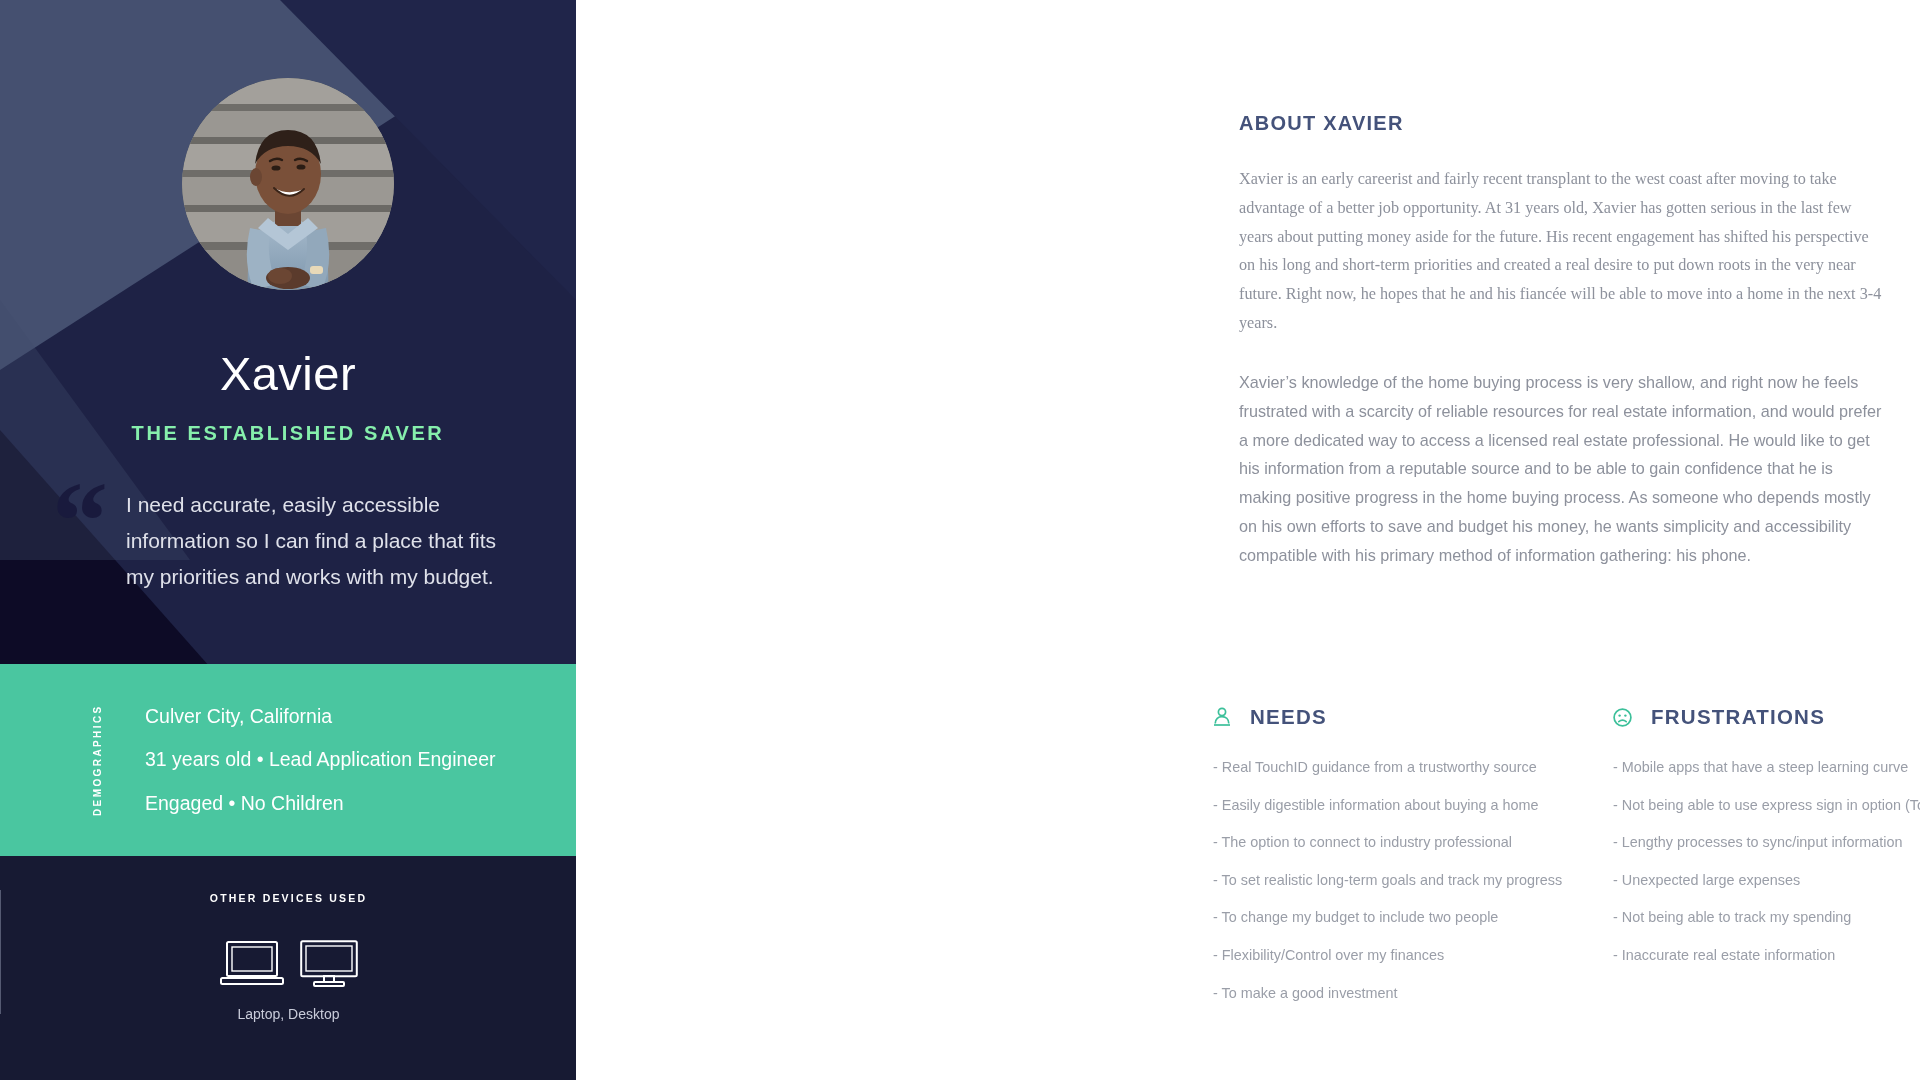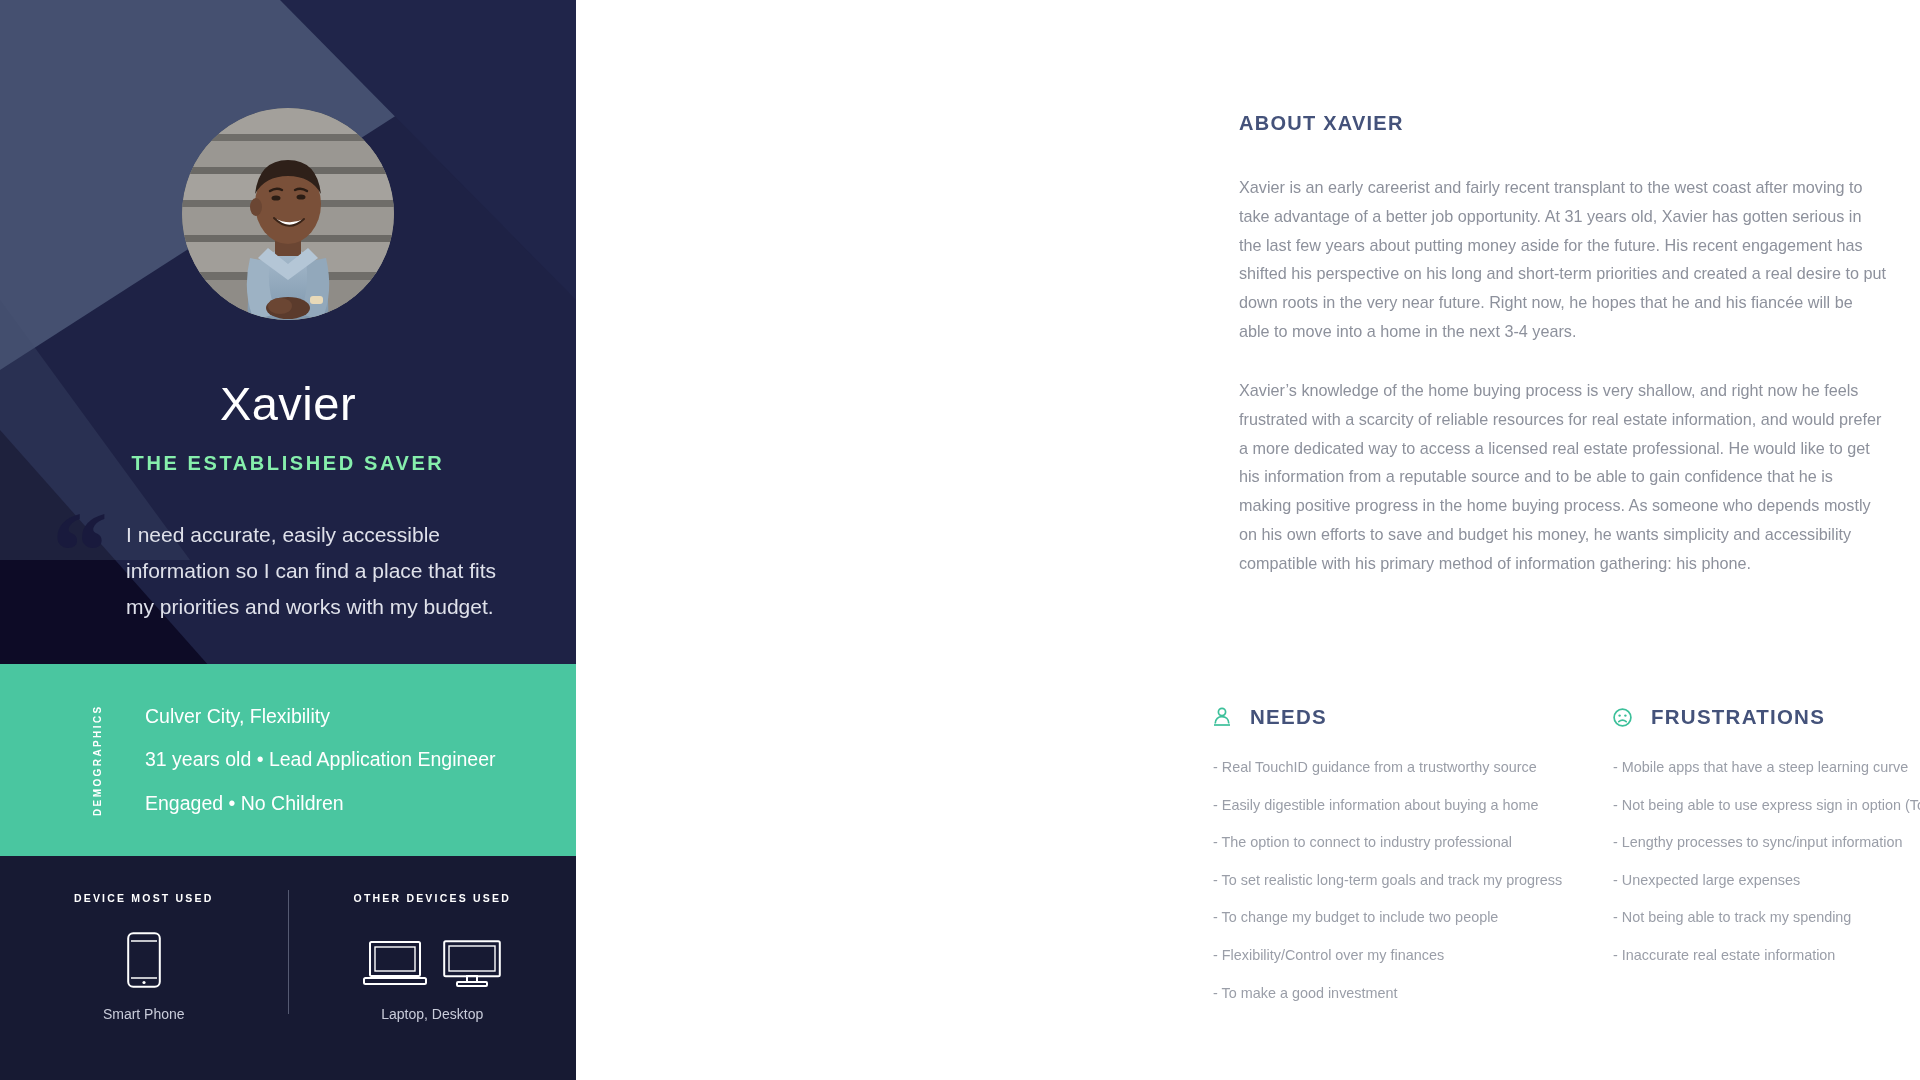--- a/index.html
+++ b/index.html
@@ -16,21 +16,21 @@
     position:relative;
     width:576px; height:1080px;
     background:#455070;
     overflow:hidden;
     flex:0 0 576px;
   }
   .shape { position:absolute; left:0; top:0; width:576px; height:1080px; }
 
   .hero {
     position:relative; z-index:5;
-    padding-top:108px;
+    padding-top:78px;
     text-align:center;
   }
   .avatar {
     width:212px; height:212px;
     border-radius:50%;
     margin:0 auto;
     overflow:hidden;
     background:#6b6f74;
     position:relative;
   }
@@ -168,21 +168,21 @@
     position:absolute;
     left:663px; top:112px;
     width:648px;
   }
   .about-body p {
     margin-top:30px;
     font-size:16.2px;
     line-height:1.78;
     color:#8d919c;
   }
-  .about-body p:first-child { margin-top:38px; }
+  .about-body p:first-child { margin-top:30px;font-family:Liberation Serif, serif; }
 
   
   .col {
     position:absolute;
     top:705px;
   }
   .col-needs { left:637px; width:400px; }
   .col-frus  { left:1037px; width:400px; }
 
   .col-head {
@@ -280,39 +280,27 @@
 
       <div class="quote-wrap">
         <span class="quote-mark">“</span>
         <div class="quote-text">I need accurate, easily accessible information so I can find a place that fits my priorities and works with my budget.</div>
       </div>
     </div>
 
     <div class="demographics">
       <div class="demo-label">DEMOGRAPHICS</div>
       <div class="demo-lines">
-        <div>Culver City, Flexibility</div>
+        <div>Culver City, California</div>
         <div>31 years old • Lead Application Engineer</div>
         <div>Engaged • No Children</div>
       </div>
     </div>
 
     <div class="devices">
-      <div class="device-col">
-        <div class="device-title">DEVICE MOST USED</div>
-        <div class="device-icons">
-          <svg width="34" height="56" viewBox="0 0 34 56">
-            <rect x="1.2" y="1.2" width="31.6" height="53.6" rx="5" fill="none" stroke="#ffffff" stroke-width="2"></rect>
-            <line x1="4" y1="9" x2="30" y2="9" stroke="#ffffff" stroke-width="1.5"></line>
-            <line x1="4" y1="46" x2="30" y2="46" stroke="#ffffff" stroke-width="1.5"></line>
-            <circle cx="17" cy="50.5" r="1.6" fill="#ffffff"></circle>
-          </svg>
-        </div>
-        <div class="device-caption">Smart Phone</div>
-      </div>
 
       <div class="device-sep"></div>
 
       <div class="device-col">
         <div class="device-title">OTHER DEVICES USED</div>
         <div class="device-icons">
           <svg width="64" height="48" viewBox="0 0 64 48">
             <rect x="7" y="2" width="50" height="34" rx="1.5" fill="none" stroke="#ffffff" stroke-width="2"></rect>
             <rect x="12" y="7" width="40" height="24" fill="none" stroke="#ffffff" stroke-width="1.4"></rect>
             <rect x="1" y="38" width="62" height="6" rx="1.5" fill="none" stroke="#ffffff" stroke-width="2"></rect>

